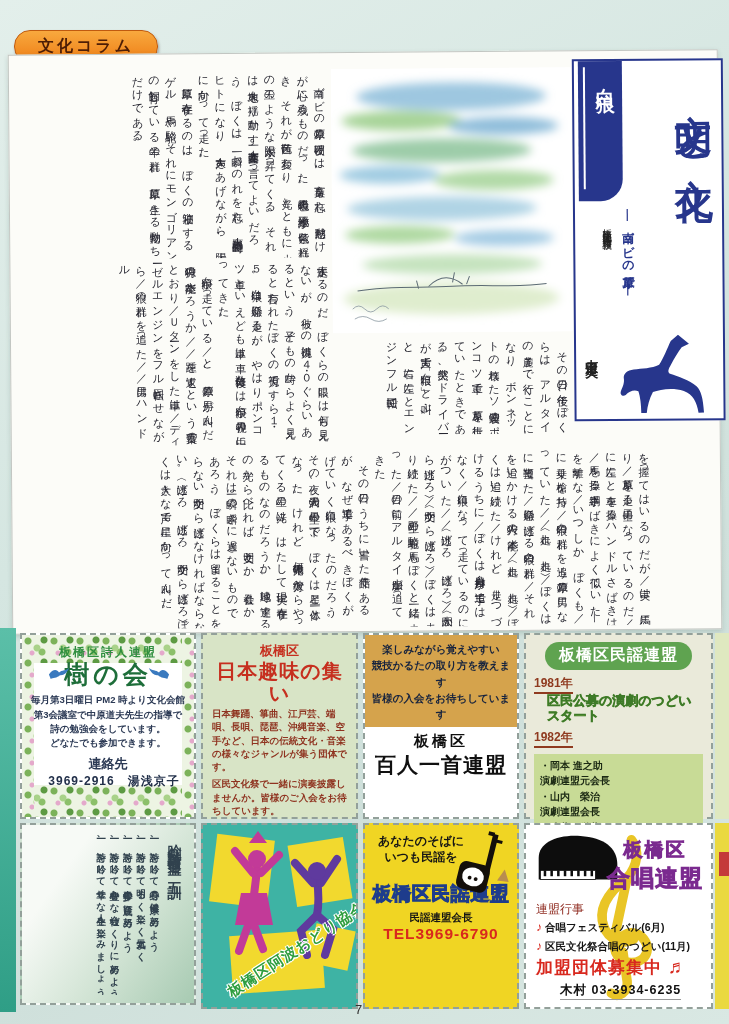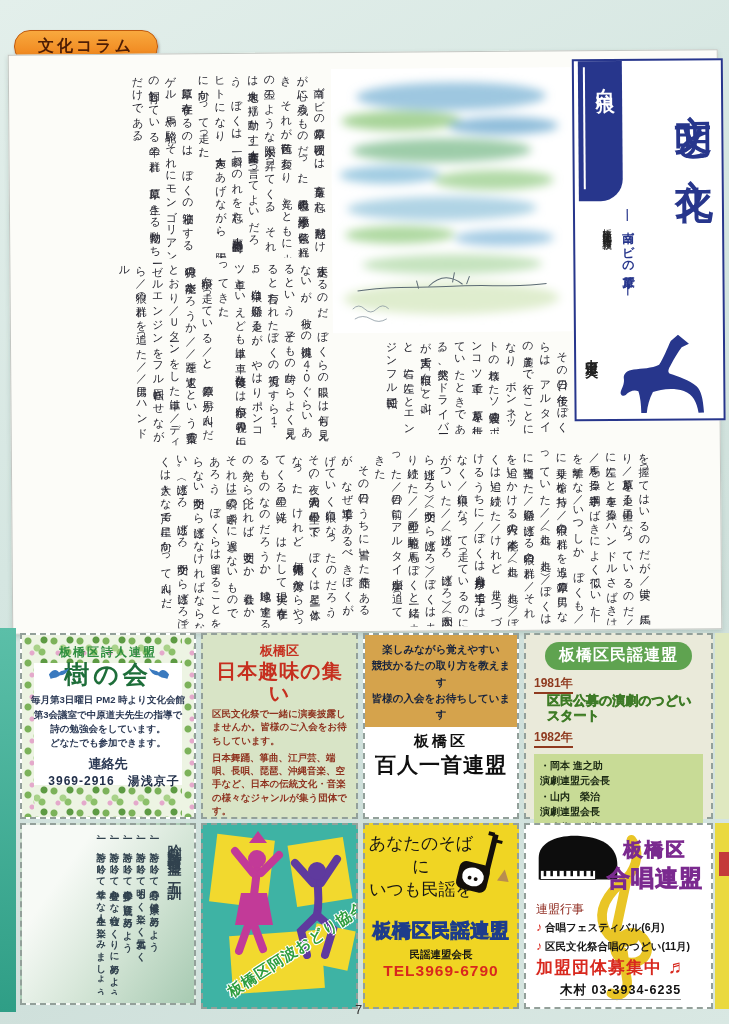--- a/index.html
+++ b/index.html
@@ -102,21 +102,21 @@
   .ginken-v p{margin:0;font-size:9.5px;line-height:1.4;letter-spacing:1px;font-weight:bold;}
   .ginken-title{font-size:14px !important;letter-spacing:3px !important;padding-left:4px;}
   
   #ad-awa{left:201px;top:823px;width:157px;height:186px;background:#3eb3a4;overflow:hidden;}
   .awa-rect{position:absolute;background:#f2d92e;}
   .awa-title{position:absolute;left:-16px;bottom:48px;width:220px;transform:rotate(-33deg);
     font-size:15px;font-weight:bold;color:#2f9e3f;letter-spacing:1px;text-align:center;
     text-shadow:-1px -1px 0 #fff,1px -1px 0 #fff,-1px 1px 0 #fff,1px 1px 0 #fff;}
   
   #ad-minyo{left:363px;top:823px;width:156px;height:186px;background:#f0d523;text-align:center;}
-  .minyo-catch{margin-top:8px;font-size:17px;font-weight:normal;color:#151515;line-height:1.35;
+  .minyo-catch{margin-top:8px;font-size:12px;font-weight:bold;color:#151515;line-height:1.35;
     margin-right:40px;}
   .minyo-title{margin-top:16px;font-size:19px;font-weight:bold;color:#3fae46;
     -webkit-text-stroke:1px #1e3c8c;letter-spacing:0.5px;text-align:center;}
   .minyo-role{margin-top:4px;font-size:10.5px;font-weight:bold;color:#141414;}
   .minyo-name{font-size:19px;color:#101010;font-family:"Liberation Serif",serif;letter-spacing:9px;}
   .minyo-tel{font-size:15.5px;font-weight:bold;color:#d8281e;letter-spacing:1px;}
   .shamisen{position:absolute;right:6px;top:4px;width:70px;height:78px;}
   
   #ad-gassho{left:524px;top:823px;width:189px;height:186px;background:#fff;overflow:hidden;}
   .clef{position:absolute;left:48px;top:2px;width:100px;height:180px;z-index:0;}
@@ -244,22 +244,22 @@
       </div>
       <div class="poets-contact-label">連絡先</div>
       <div class="poets-contact">3969-2916　湯浅京子</div>
     </div>
   </div>
 
   <div class="ad" id="ad-shumi">
     <div class="shumi-inner">
       <div class="shumi-region">板橋区</div>
       <div class="shumi-title">日本趣味の集い</div>
+      <div class="shumi-body">日本舞踊、箏曲、江戸芸、端唄、長唄、琵琶、沖縄音楽、空手など、日本の伝統文化・音楽の様々なジャンルが集う団体です。</div>
       <div class="shumi-body">区民文化祭で一緒に演奏披露しませんか。皆様のご入会をお待ちしています。</div>
-      <div class="shumi-body">日本舞踊、箏曲、江戸芸、端唄、長唄、琵琶、沖縄音楽、空手など、日本の伝統文化・音楽の様々なジャンルが集う団体です。</div>
       <div class="shumi-name">若 柳 正 樹</div>
       <div class="shumi-phone">049-246-3783</div>
     </div>
   </div>
 
   <div class="ad" id="ad-hyakunin">
     <div class="hyaku-top">
       <div>楽しみながら覚えやすい</div>
       <div>競技かるたの取り方を教えます</div>
       <div>皆様の入会をお待ちしています</div>

